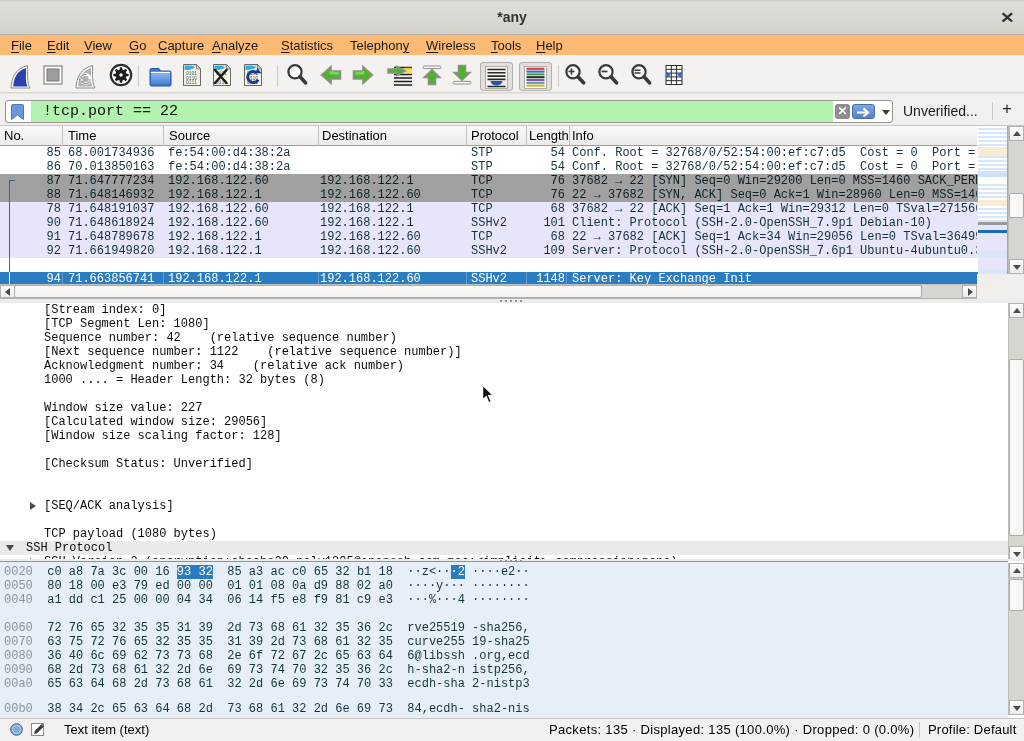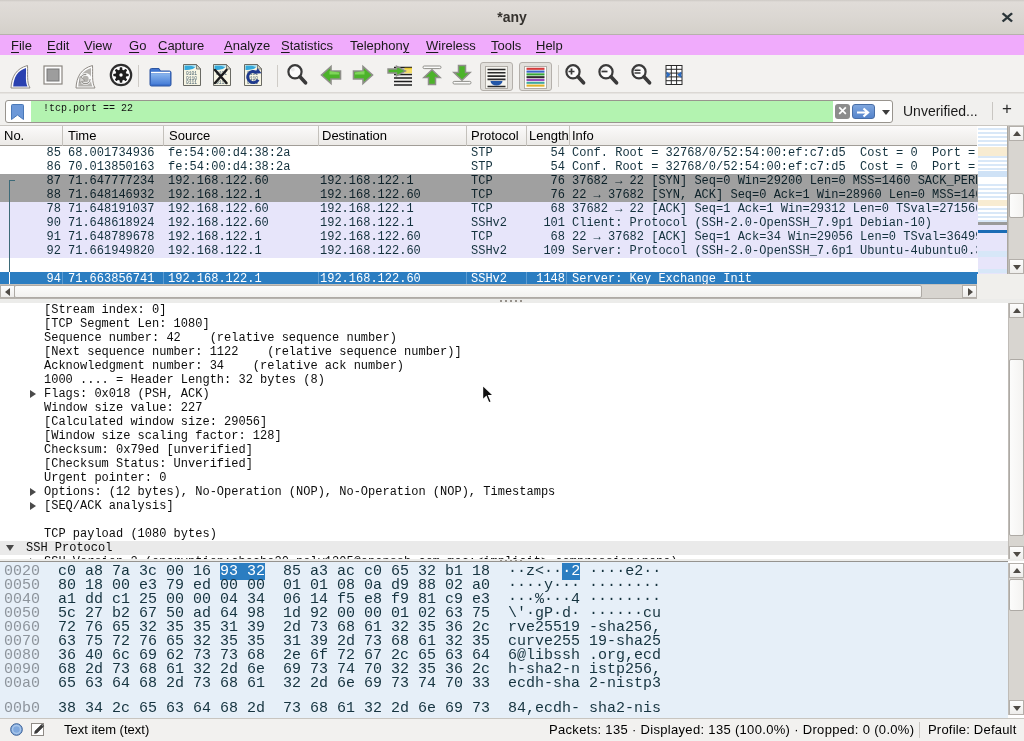--- a/index.html
+++ b/index.html
@@ -1,29 +1,29 @@
 <!DOCTYPE html>
 <html><head><meta charset="utf-8"><style>
 *{margin:0;padding:0;box-sizing:border-box}
 html,body{width:1024px;height:741px;overflow:hidden}
 #win{position:relative;width:1024px;height:741px;font-family:"Liberation Sans",sans-serif;background:#fff}
 .abs{position:absolute}
 #titlebar{left:0;top:0;width:1024px;height:35px;background:linear-gradient(#cdc9c4 0px,#e0dcd8 2px,#dad6d1 60%,#d4d0ca 100%);border-bottom:1px solid #b6b2ac}
 #title{left:0;top:9px;width:1024px;text-align:center;font-weight:bold;font-size:14px;color:#35322e}
 #close{left:1000px;top:9px;font-size:14px;color:#2b3539;font-weight:bold;transform:scale(1.25,1.1);transform-origin:left top}
-#menubar{left:0;top:35px;width:1024px;height:20px;background:#f0abfc;font-size:13px;color:#1a1a1a}
+#menubar{left:0;top:35px;width:1024px;height:20px;background:#fdba74;font-size:13px;color:#1a1a1a}
 #menubar span{position:absolute;top:3px}
 #menubar u{text-decoration-thickness:1px;text-underline-offset:2px}
 #toolbar{left:0;top:55px;width:1024px;height:38px;background:#f3f2f0;border-bottom:1px solid #dbd8d4}
 .tsep{position:absolute;top:65px;width:1px;height:22px;background:#cfccc7}
 .pressed{position:absolute;top:62px;width:33px;height:29px;background:#e2e0dc;border:1px solid #b4b0ab;border-radius:3px}
 #filterbar{left:0;top:93px;width:1024px;height:33px;background:#f1f0ee;border-top:1px solid #e6e4e1;border-bottom:1px solid #c9c6c1}
 #ffield{left:5px;top:100px;width:888px;height:23px;background:#fff;border:1px solid #98948e;border-radius:3px}
 #fgreen{left:31px;top:101px;width:802px;height:21px;background:#b3f3b0}
-#ftext{left:43px;top:103px;font-family:"Liberation Mono",monospace;font-size:10px;color:#111}
+#ftext{left:43px;top:103px;font-family:"Liberation Mono",monospace;font-size:15px;color:#111}
 #fclear{left:835px;top:104px;width:15px;height:15px;background:#8c8c8c;border-radius:3px;color:#fff;font-size:12px;font-weight:bold;text-align:center;line-height:14px}
 #fapply{left:852px;top:104px;width:23px;height:15px;background:linear-gradient(#7fa6de,#5584cb);border:1px solid #486ea6;border-radius:3px}
 #fcaret{left:882px;top:110px;width:0;height:0;border-left:4px solid transparent;border-right:4px solid transparent;border-top:5px solid #3c3c3c}
 #fexpr{left:903px;top:103px;font-size:14px;color:#1a1a1a}
 #fsep{left:992px;top:102px;width:1px;height:18px;background:#c9c6c2}
 #fplus{left:1002px;top:99px;font-size:17px;color:#2a2a2a}
 #plheader{left:0;top:126px;width:977px;height:20px;background:linear-gradient(#fbfafa,#eceae7);border-bottom:1px solid #a19d97;font-size:13px;color:#000}
 #plheader span{position:absolute;top:2px}
 #plheader i{position:absolute;top:0;width:1px;height:20px;background:#c4c1bc;font-style:normal}
 #plrows{left:0;top:146px;width:978px;height:138px;overflow:hidden;background:#fff;font-family:"Liberation Mono",monospace;font-size:12px;color:#13313d}
@@ -52,38 +52,38 @@
 #corner{left:977px;top:274px;width:47px;height:25px;background:#f0efec}
 #split1{left:0;top:299px;width:1024px;height:4px;background:#ececea}
 #split2{left:0;top:559px;width:1024px;height:2px;background:#ececea}
 .dots{position:absolute;width:24px;height:2px;background:repeating-linear-gradient(90deg,#96918b 0 2px,transparent 2px 5px)}
 #details{left:0;top:303px;width:1008px;height:256px;background:#fff;overflow:hidden;font-family:"Liberation Mono",monospace;font-size:12px;color:#0c0c0c}
 .dline{position:absolute;left:0;width:1008px;height:14px;line-height:14px;white-space:pre}
 .tri-r{position:absolute;width:0;height:0;border-top:4px solid transparent;border-bottom:4px solid transparent;border-left:6px solid #4a4a4a;top:3px}
 .tri-d{position:absolute;width:0;height:0;border-left:4px solid transparent;border-right:4px solid transparent;border-top:6px solid #4a4a4a;top:4px}
 .dsel{background:#2b7dc1;color:#fff}
 .dgray{background:#eaeaea}
-#hexpane{left:0;top:562px;width:1008px;height:156px;background:#e6eff8;overflow:hidden;font-family:"Liberation Mono",monospace;font-size:15px;color:#15333f}
+#hexpane{left:0;top:562px;width:1008px;height:156px;background:#e6eff8;overflow:hidden;font-family:"Liberation Mono",monospace;font-size:12px;color:#15333f}
 .hline{position:absolute;left:4px;height:14px;line-height:14px;white-space:pre}
 .hline b{font-weight:normal;color:#8d949c}
 .hl{background:#2b7dc1;color:#fff}
 #statusbar{left:0;top:718px;width:1024px;height:23px;background:#f2f1ef;border-top:1px solid #c8c5c0;font-size:13px;color:#242424}
 </style></head><body>
 <div id="win">
   <div class="abs" id="titlebar"></div>
   <div class="abs" id="title">*any</div>
   <div class="abs" id="close">✕</div>
 
   <div class="abs" id="menubar">
     <span style="left:11px"><u>F</u>ile</span>
     <span style="left:47px"><u>E</u>dit</span>
     <span style="left:84px"><u>V</u>iew</span>
     <span style="left:129px"><u>G</u>o</span>
     <span style="left:158px"><u>C</u>apture</span>
-    <span style="left:224px"><u>A</u>nalyze</span>
+    <span style="left:212px"><u>A</u>nalyze</span>
     <span style="left:281px"><u>S</u>tatistics</span>
     <span style="left:350px">Telephon<u>y</u></span>
     <span style="left:426px"><u>W</u>ireless</span>
     <span style="left:491px"><u>T</u>ools</span>
     <span style="left:536px"><u>H</u>elp</span>
   </div>
 
   <div class="abs" id="toolbar"></div>
   <svg class="abs" style="left:7px;top:63px" width="27" height="27" viewBox="0 0 27 27">
       <path d="M4 25 C4.5 14 9 5.5 20.5 2.5 C21 11 19.5 19 23 25 Z" fill="#fdfdfd" stroke="#8f8b85" stroke-width="1"></path>
@@ -331,28 +331,24 @@
       <div class="dots" style="left:500px;top:1px"></div>
     </div>
 
   <div class="abs" id="details">
   <div class="dline" style="top:0px"><span style="position:absolute;left:44px">[Stream index: 0]</span></div>
   <div class="dline" style="top:14px"><span style="position:absolute;left:44px">[TCP Segment Len: 1080]</span></div>
   <div class="dline" style="top:28px"><span style="position:absolute;left:44px">Sequence number: 42    (relative sequence number)</span></div>
   <div class="dline" style="top:42px"><span style="position:absolute;left:44px">[Next sequence number: 1122    (relative sequence number)]</span></div>
   <div class="dline" style="top:56px"><span style="position:absolute;left:44px">Acknowledgment number: 34    (relative ack number)</span></div>
   <div class="dline" style="top:70px"><span style="position:absolute;left:44px">1000 .... = Header Length: 32 bytes (8)</span></div>
-  <div class="dline" style="top:84px"><span class="tri-r" style="left:30px;border-left-color:#4a4a4a"></span><span style="position:absolute;left:44px">Flags: 0x018 (PSH, ACK)</span></div>
   <div class="dline" style="top:98px"><span style="position:absolute;left:44px">Window size value: 227</span></div>
   <div class="dline" style="top:112px"><span style="position:absolute;left:44px">[Calculated window size: 29056]</span></div>
   <div class="dline" style="top:126px"><span style="position:absolute;left:44px">[Window size scaling factor: 128]</span></div>
-  <div class="dline" style="top:140px"><span style="position:absolute;left:44px">Checksum: 0x79ed [unverified]</span></div>
   <div class="dline" style="top:154px"><span style="position:absolute;left:44px">[Checksum Status: Unverified]</span></div>
-  <div class="dline" style="top:168px"><span style="position:absolute;left:44px">Urgent pointer: 0</span></div>
-  <div class="dline" style="top:182px"><span class="tri-r" style="left:30px;border-left-color:#4a4a4a"></span><span style="position:absolute;left:44px">Options: (12 bytes), No-Operation (NOP), No-Operation (NOP), Timestamps</span></div>
   <div class="dline" style="top:196px"><span class="tri-r" style="left:30px;border-left-color:#4a4a4a"></span><span style="position:absolute;left:44px">[SEQ/ACK analysis]</span></div>
   <div class="dline" style="top:224px"><span style="position:absolute;left:44px">TCP payload (1080 bytes)</span></div>
   <div class="dline dgray" style="top:238px"><span class="tri-d" style="left:6px"></span><span style="position:absolute;left:26px">SSH Protocol</span></div>
   <div class="dline" style="top:252px"><span class="tri-r" style="left:30px;border-left-color:#4a4a4a"></span><span style="position:absolute;left:44px">SSH Version 2 (encryption:chacha20-poly1305@openssh.com mac:&lt;implicit&gt; compression:none)</span></div>
   </div>
   <div class="sb-v" style="top:303px;height:258px">
       <div class="sb-btn" style="top:0">
         <div class="arr-u"></div>
       </div>
       <div class="sb-thumb" style="top:56px;height:177px"></div>
@@ -363,21 +359,20 @@
 
   <div class="abs" id="split2">
       <div class="dots" style="left:500px;top:1px"></div>
     </div>
 
   <div class="abs" style="left:0;top:561px;width:1008px;height:1px;background:#95938f"></div>
   <div class="abs" id="hexpane">
   <div class="hline" style="top:3px"><b>0020</b>  c0 a8 7a 3c 00 16 <span class="hl">93 32</span>  85 a3 ac c0 65 32 b1 18  ··z&lt;··<span class="hl">·2</span> ····e2··</div>
   <div class="hline" style="top:17px"><b>0050</b>  80 18 00 e3 79 ed 00 00  01 01 08 0a d9 88 02 a0  ····y··· ········</div>
   <div class="hline" style="top:31px"><b>0040</b>  a1 dd c1 25 00 00 04 34  06 14 f5 e8 f9 81 c9 e3  ···%···4 ········</div>
-  <div class="hline" style="top:45px"><b>0050</b>  5c 27 b2 67 50 ad 64 98  1d 92 00 00 01 02 63 75  \'·gP·d· ······cu</div>
   <div class="hline" style="top:59px"><b>0060</b>  72 76 65 32 35 35 31 39  2d 73 68 61 32 35 36 2c  rve25519 -sha256,</div>
   <div class="hline" style="top:73px"><b>0070</b>  63 75 72 76 65 32 35 35  31 39 2d 73 68 61 32 35  curve255 19-sha25</div>
   <div class="hline" style="top:87px"><b>0080</b>  36 40 6c 69 62 73 73 68  2e 6f 72 67 2c 65 63 64  6@libssh .org,ecd</div>
   <div class="hline" style="top:101px"><b>0090</b>  68 2d 73 68 61 32 2d 6e  69 73 74 70 32 35 36 2c  h-sha2-n istp256,</div>
   <div class="hline" style="top:115px"><b>00a0</b>  65 63 64 68 2d 73 68 61  32 2d 6e 69 73 74 70 33  ecdh-sha 2-nistp3</div>
   <div class="hline" style="top:140px"><b>00b0</b>  38 34 2c 65 63 64 68 2d  73 68 61 32 2d 6e 69 73  84,ecdh- sha2-nis</div>
   </div>
   <div class="sb-v" style="top:563px;height:152px">
       <div class="sb-btn" style="top:0">
         <div class="arr-u"></div>

